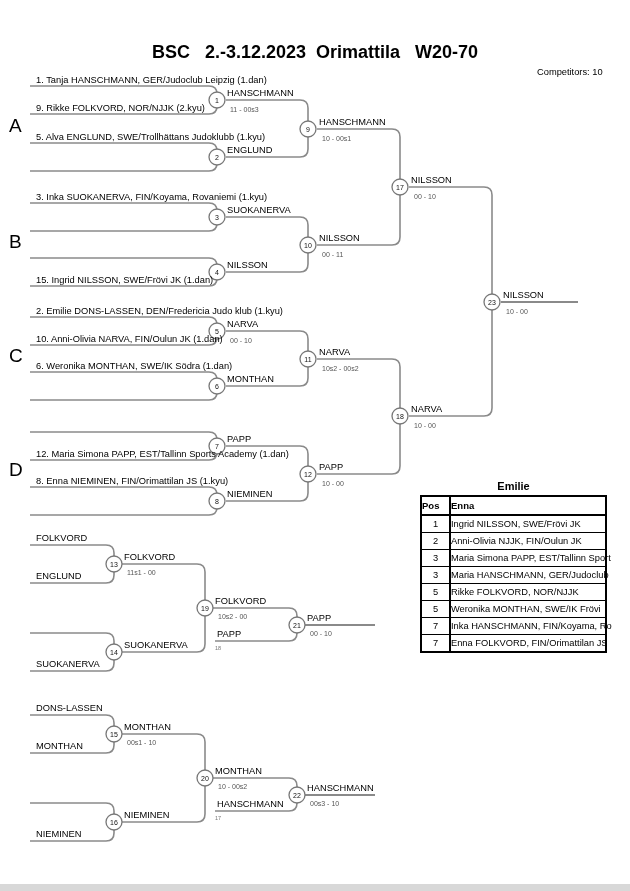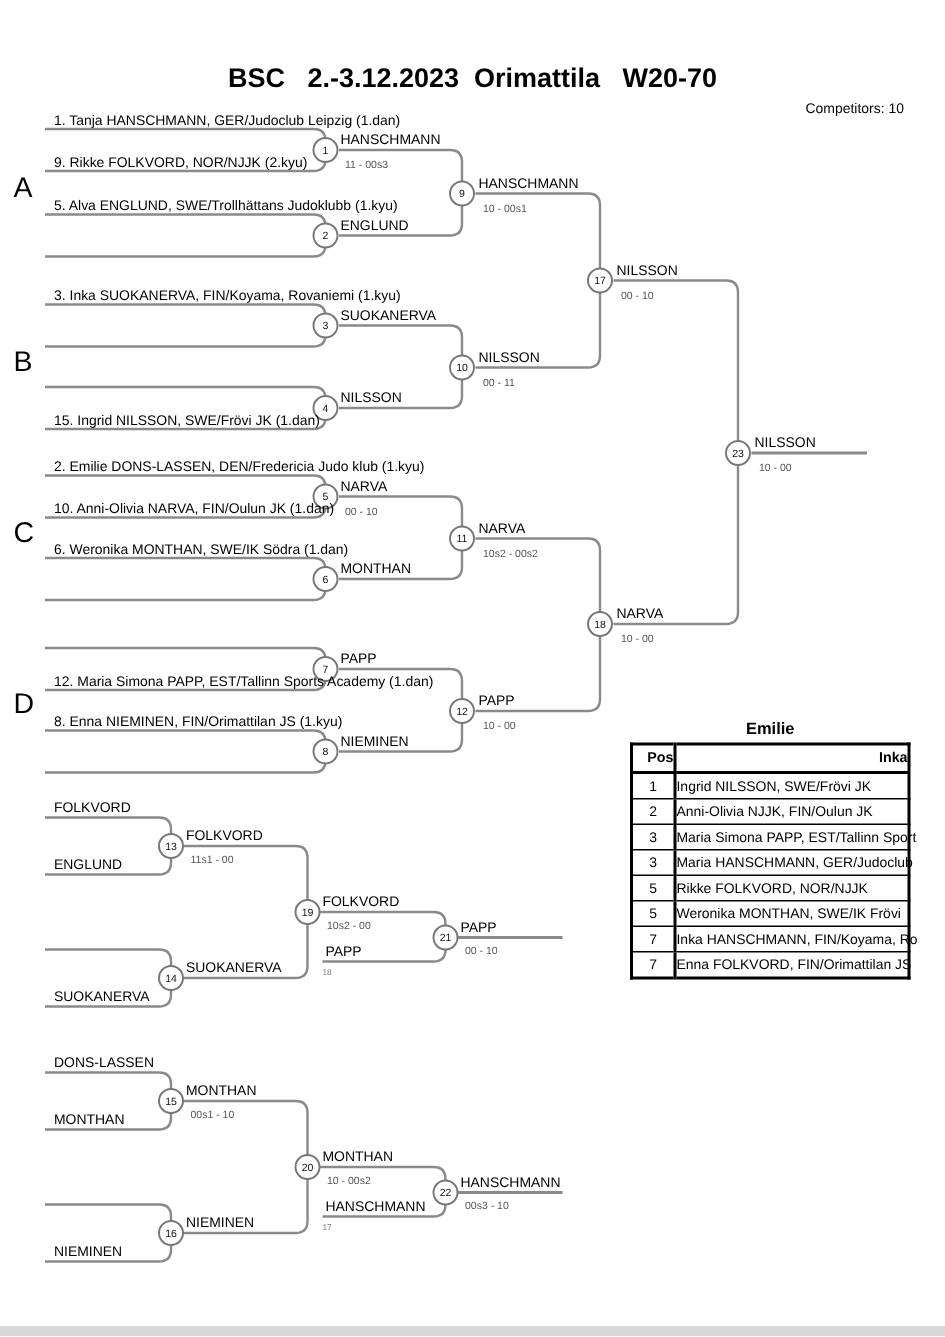--- a/index.html
+++ b/index.html
@@ -22,21 +22,21 @@
   text.src    { font-size:5.5px; fill:#777; }
   path.br  { fill:none; stroke:#8a8a8a; stroke-width:1.6; }
   path.out { fill:none; stroke:#8a8a8a; stroke-width:2; }
   circle.mc { fill:#fff; stroke:#777; stroke-width:1.3; }
   .results-title { top:480px; left:420px; width:187px; text-align:center; font-size:11px; font-weight:bold; }
   table.results {
     position:absolute; top:495px; left:420px; width:187px;
     border-collapse:collapse; table-layout:fixed;
     border:2px solid #000; font-size:9.3px;
   }
-  table.results th { border:1px solid #000; border-bottom:2px solid #000; height:17px; font-size:9.5px; font-weight:bold; text-align:right; padding:0; }
+  table.results th { border:1px solid #000; border-bottom:2px solid #000; height:17px; font-size:9.5px; font-weight:bold; text-align:left; padding:0; }
   table.results td { border:1px solid #000; height:16px; padding:0; vertical-align:middle; }
   table.results th.poscol, table.results td.poscol { border-right:2px solid #000; }
   td.poscol { text-align:center; }
   td.name { padding-left:5px; white-space:nowrap; overflow:visible; }
   .page-edge { top:884px; left:0; width:630px; height:7px; background:#d8d8d8; }
 </style>
 </head>
 <body>
 
 <div id="page">
@@ -206,21 +206,21 @@
       <text class="player" x="36" y="837">NIEMINEN</text>
     </g>
   </svg>
 
   <div class="abs results-title">Emilie</div>
 
   <table class="results">
     <tbody>
         <tr>
       <th class="poscol" style="width:27px;">Pos</th>
-      <th>Inka</th>
+      <th>Enna</th>
     </tr>
     <tr>
       <td class="poscol">1</td>
       <td class="name">Ingrid NILSSON, SWE/Frövi JK</td>
     </tr>
     <tr>
       <td class="poscol">2</td>
       <td class="name">Anni-Olivia NJJK, FIN/Oulun JK</td>
     </tr>
     <tr>

